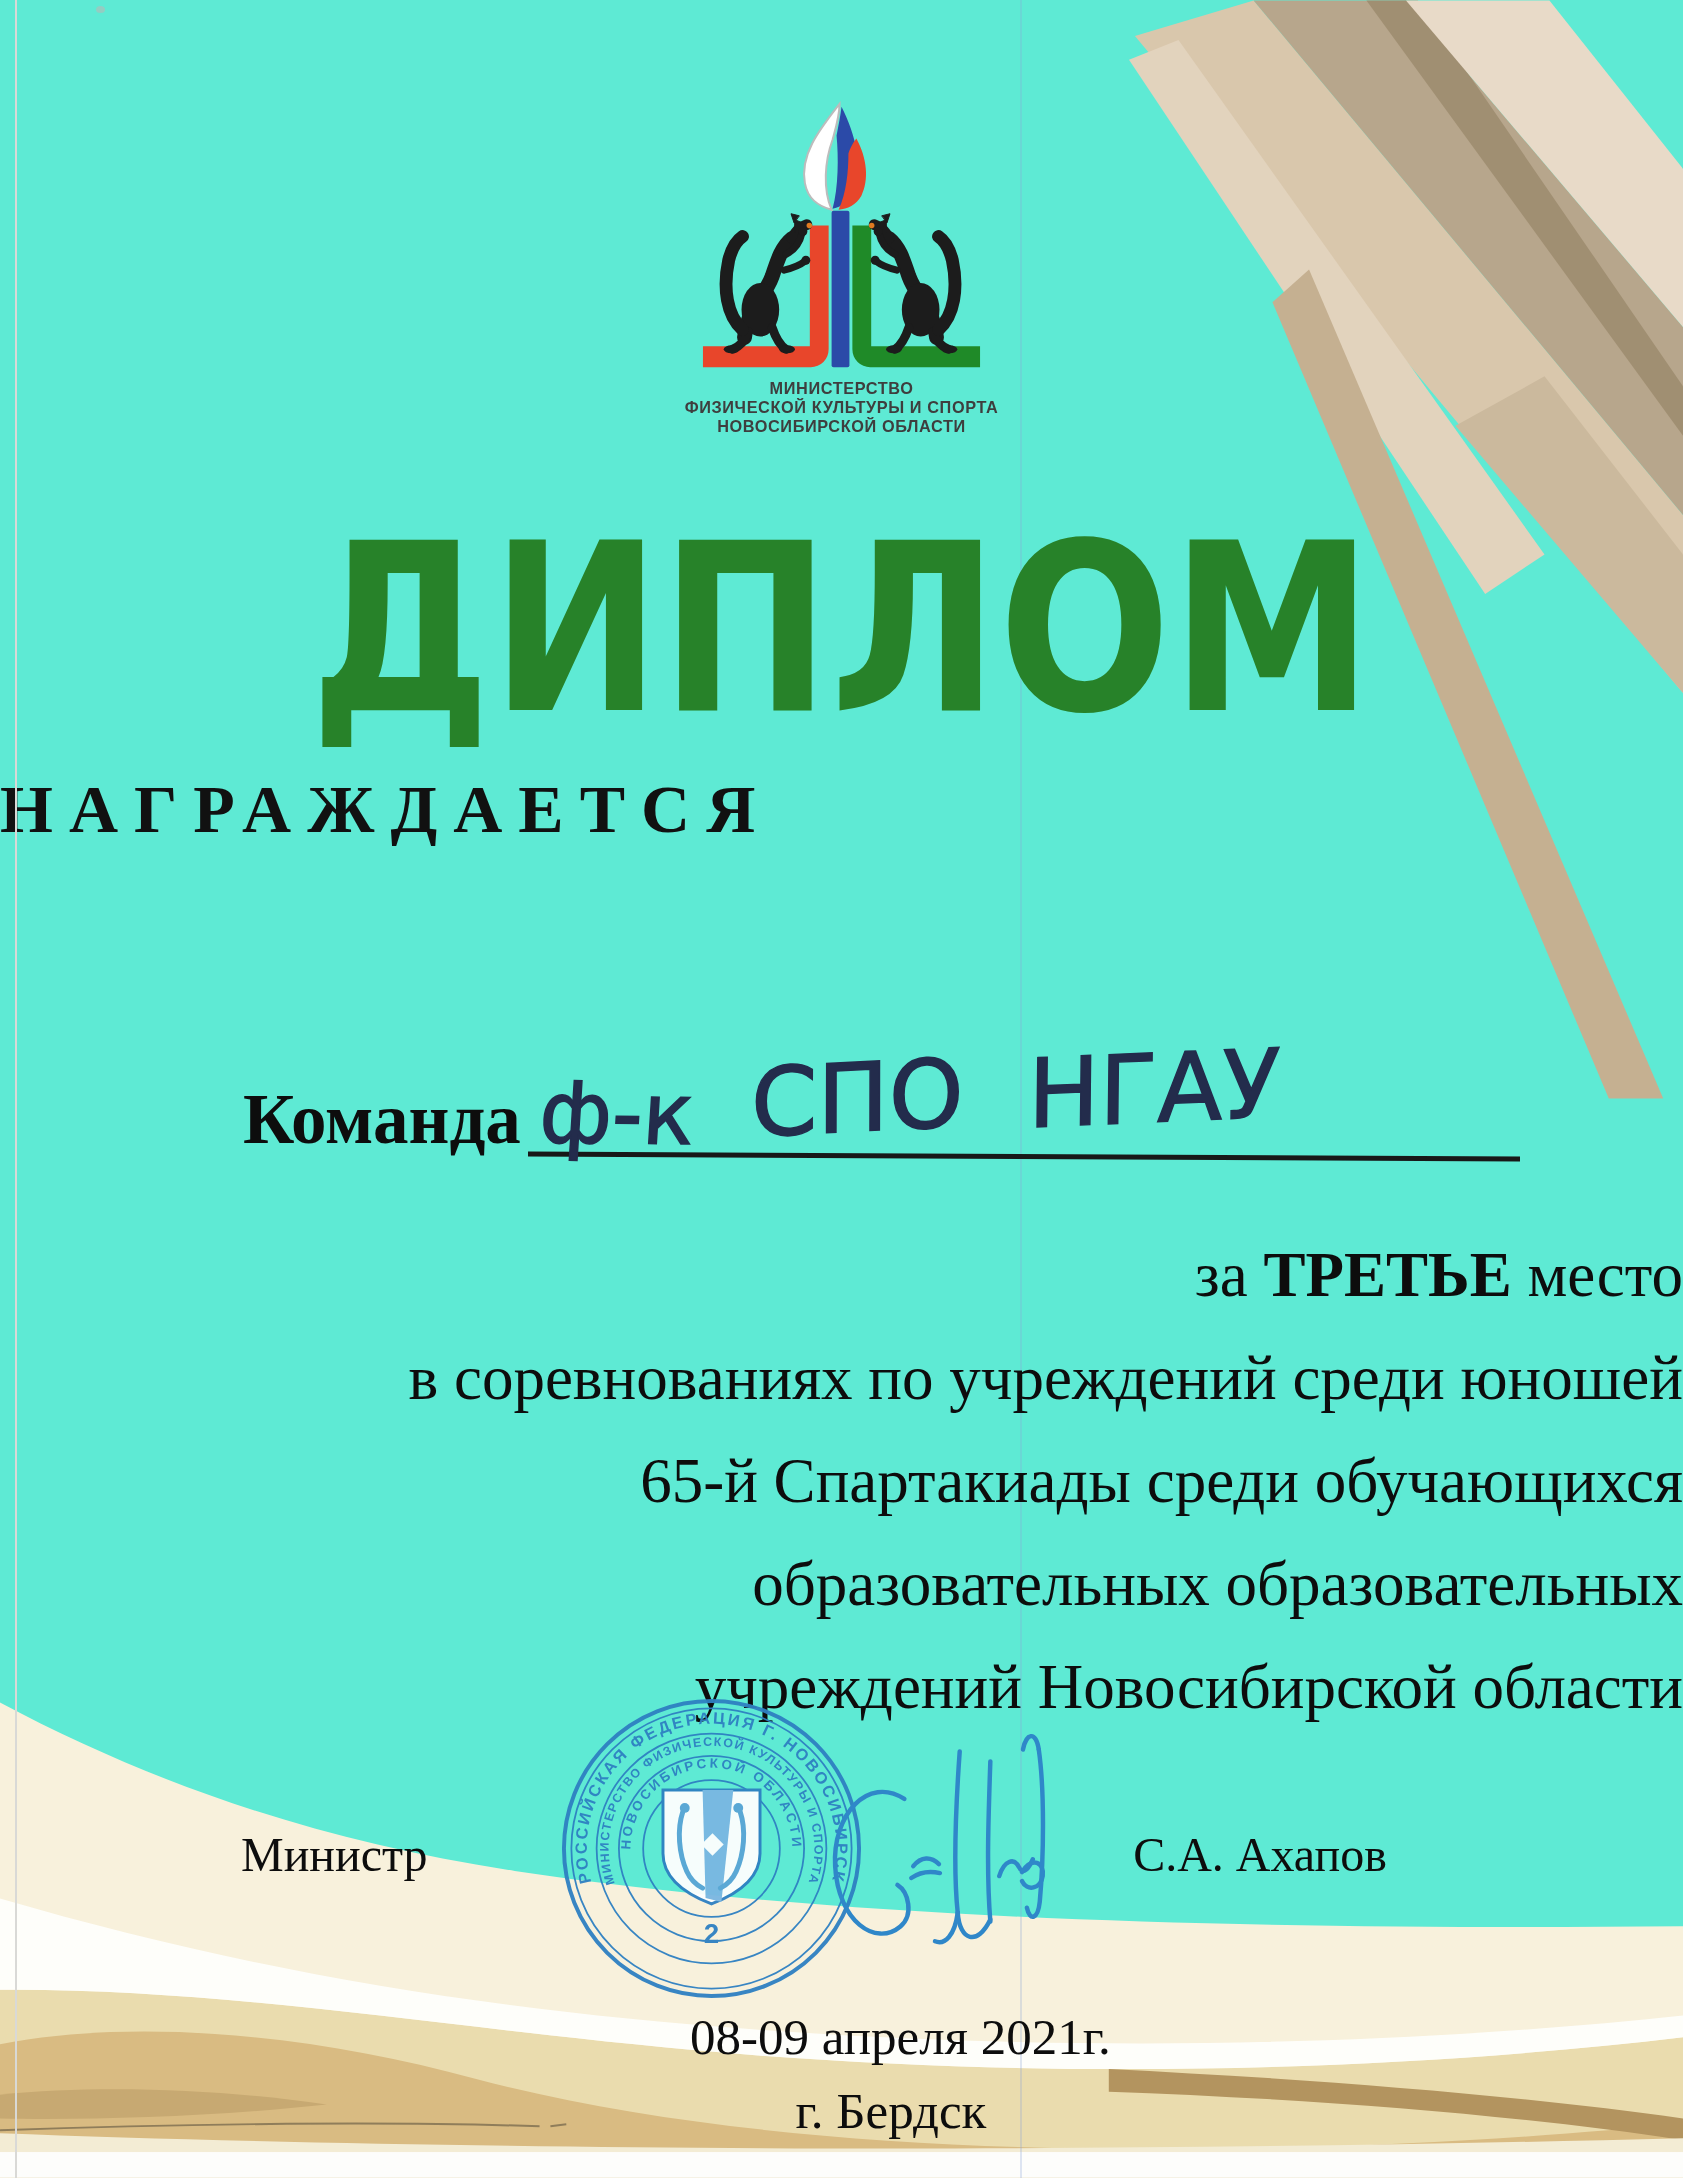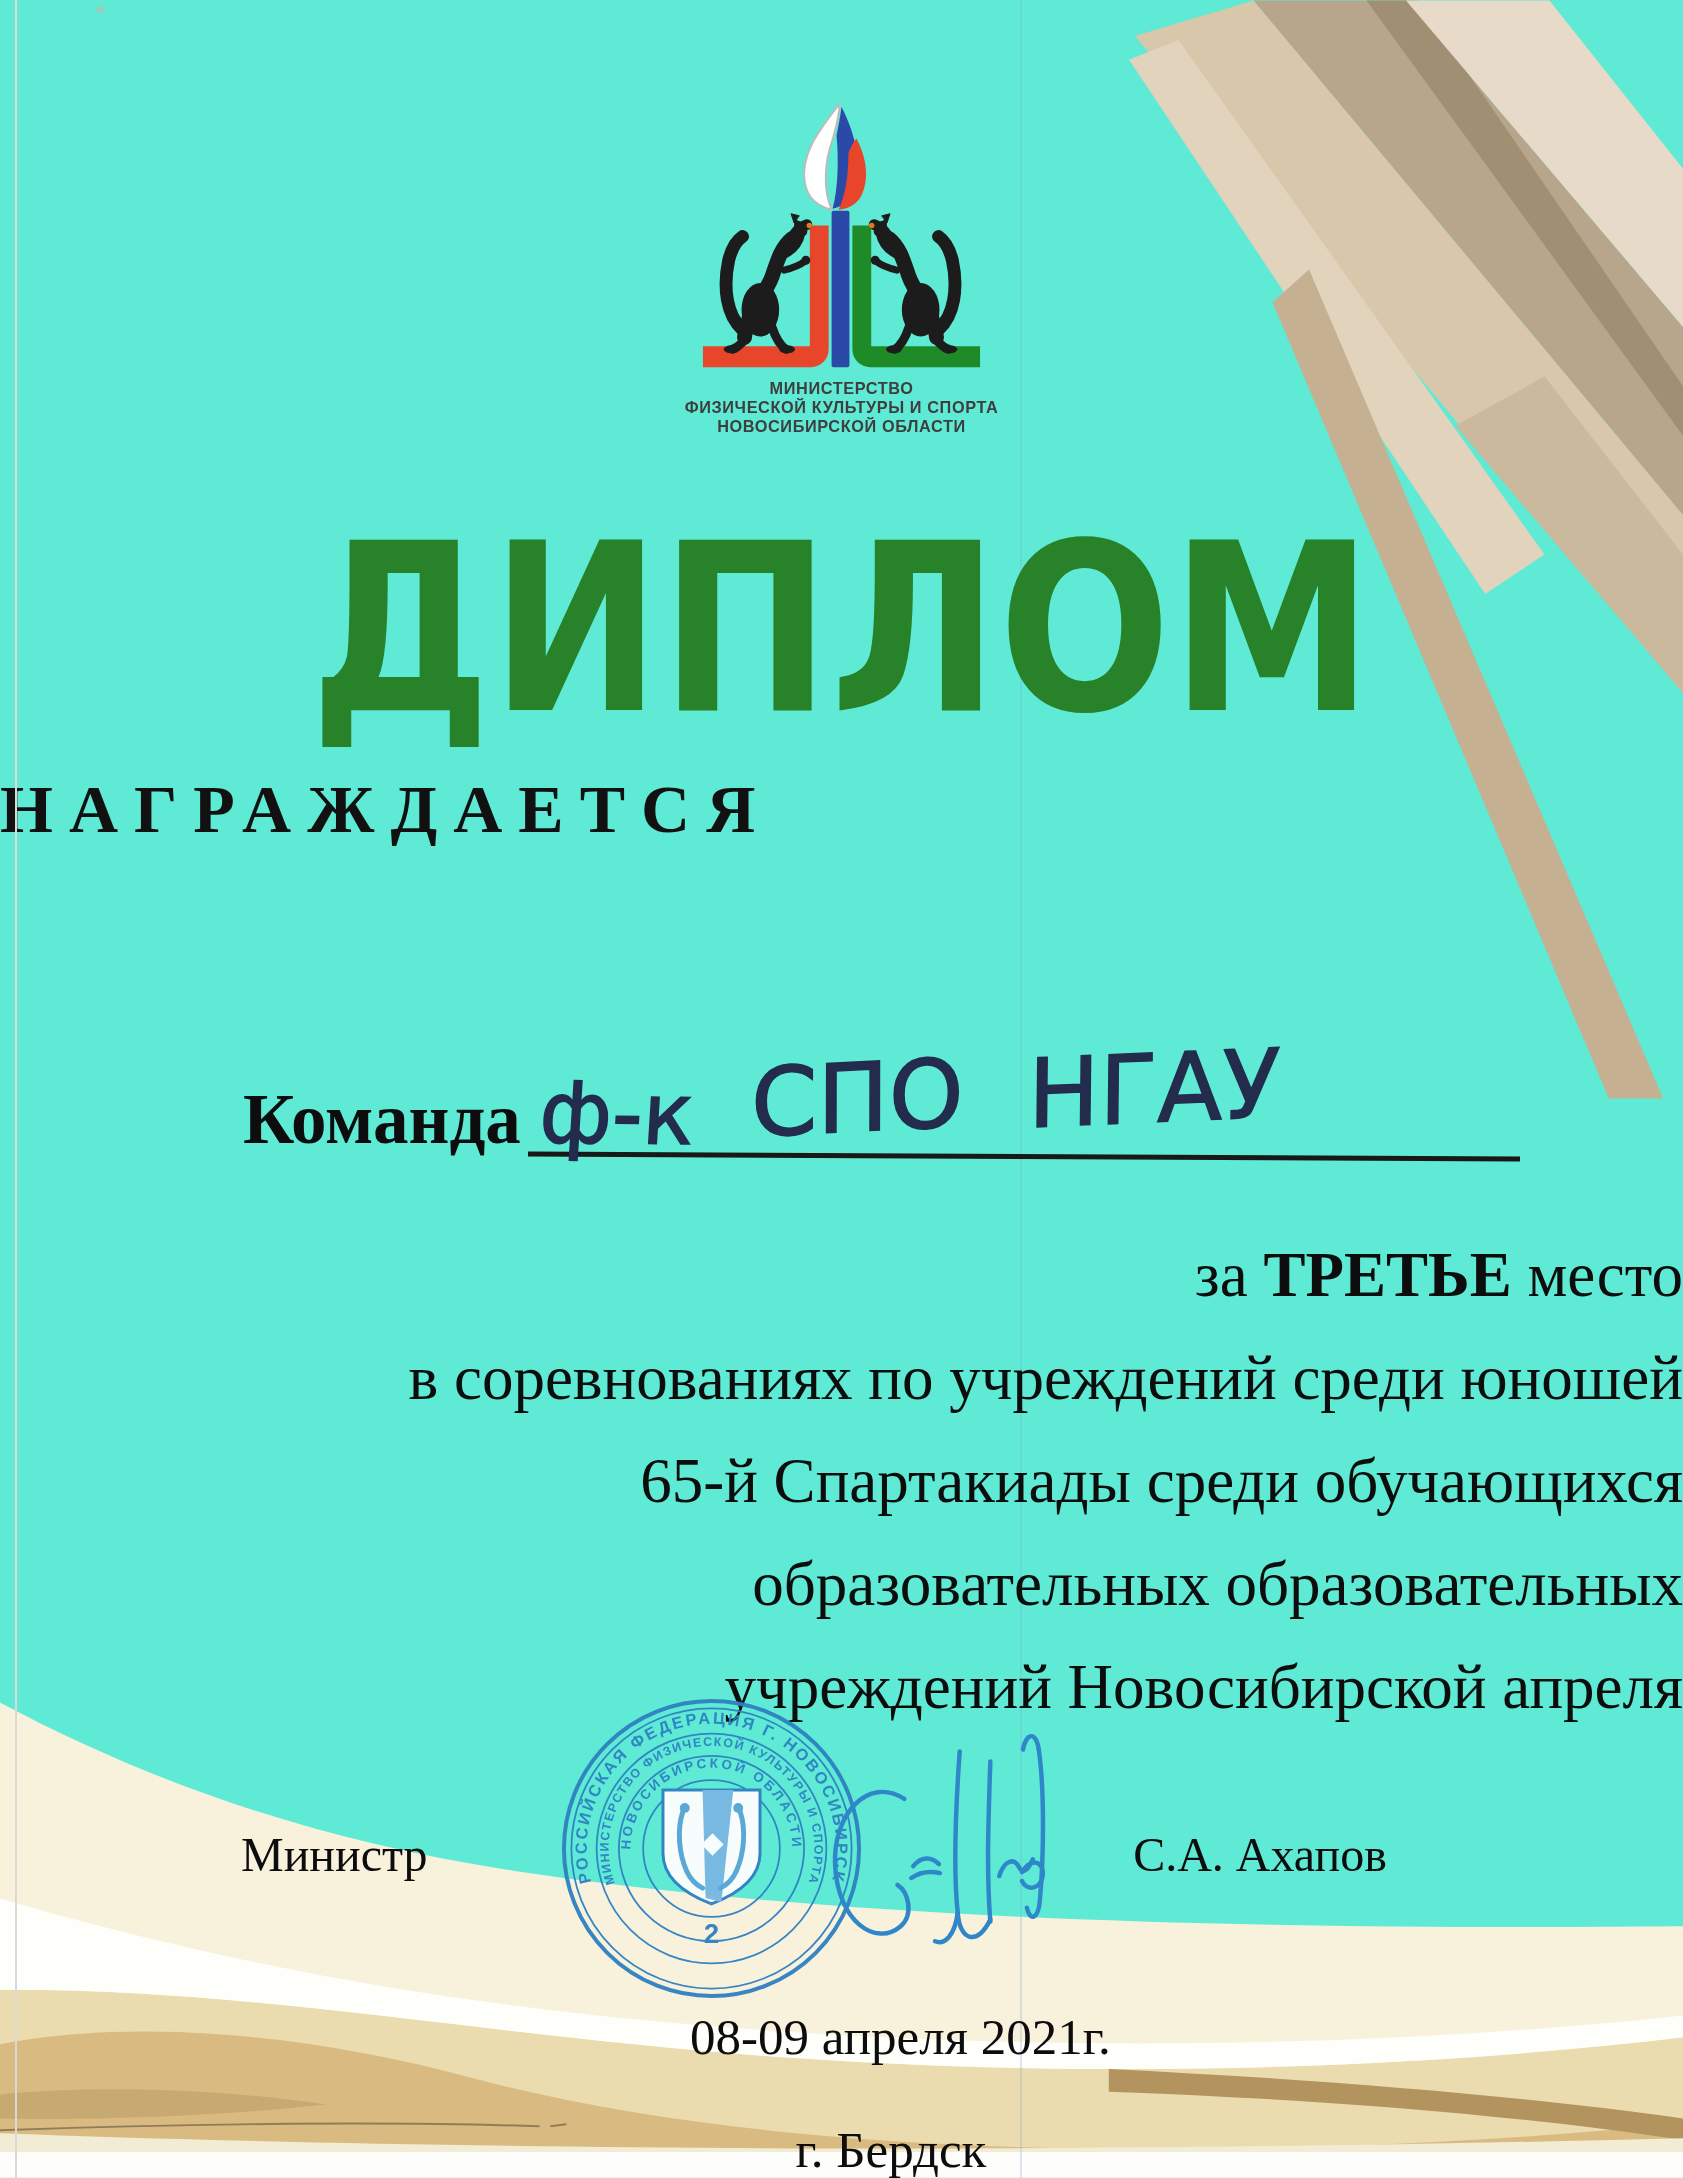--- a/index.html
+++ b/index.html
@@ -38,21 +38,21 @@
   .team-hand .w2{margin-left:26px;transform:rotate(-1.5deg);}
   .team-hand .w3{margin-left:34px;transform:rotate(-1deg) translateY(-2px);}
   
   .award{left:0;top:1224px;width:1683px;text-align:right;z-index:4;
      font-size:63px;line-height:103px;}
   .award .place{font-weight:bold;}
   
   .minister{left:241px;top:1827px;font-size:48px;z-index:4;}
   .name{left:1089px;top:1827px;width:342px;text-align:center;font-size:48px;z-index:4;}
   .date{left:690px;top:2008px;width:416px;text-align:right;font-size:51px;z-index:4;white-space:nowrap;}
-  .city{left:792px;top:2082px;width:198px;text-align:center;font-size:51px;z-index:4;white-space:nowrap;margin-top:39px;}
+  .city{left:792px;top:2082px;width:198px;text-align:center;font-size:51px;z-index:4;white-space:nowrap;}
   .ribbons{left:1129px;top:0;width:554px;height:1099px;z-index:1;}
   .waves{left:0;top:1544px;width:1683px;height:634px;z-index:1;}
   .stamp{left:558px;top:1695px;width:307px;height:307px;z-index:4;opacity:.95;}
   .signature{left:820px;top:1708px;width:228px;height:257px;z-index:5;}
   .stamp text{font-family:"Liberation Sans",sans-serif;font-weight:bold;fill:var(--stampblue);}
 </style>
 </head>
 <body>
 
 <div class="page">
@@ -132,21 +132,21 @@
     <span class="w1">ф-к</span>
     <span class="w2">СПО</span>
     <span class="w3">НГАУ</span>
   </div>
 
   <div class="abs award">
     <div><span>за </span><span class="place">ТРЕТЬЕ</span><span> место</span></div>
     <div>в соревнованиях по учреждений среди юношей</div>
     <div>65-й Спартакиады среди обучающихся</div>
     <div>образовательных образовательных</div>
-    <div>учреждений Новосибирской апреля</div>
+    <div>учреждений Новосибирской области</div>
   </div>
 
   <div class="abs minister">Министр</div>
   <div class="abs name">С.А. Ахапов</div>
 
   <svg class="abs stamp" viewBox="0 0 310 310">
     <circle cx="155" cy="155" r="149" fill="none" stroke="var(--stampblue)" stroke-width="4"></circle>
     <circle cx="155" cy="155" r="141.5" fill="none" stroke="var(--stampblue)" stroke-width="1.8"></circle>
     <circle cx="155" cy="155" r="116" fill="none" stroke="var(--stampblue)" stroke-width="1.8"></circle>
     <circle cx="155" cy="155" r="93.5" fill="none" stroke="var(--stampblue)" stroke-width="1.8"></circle>

